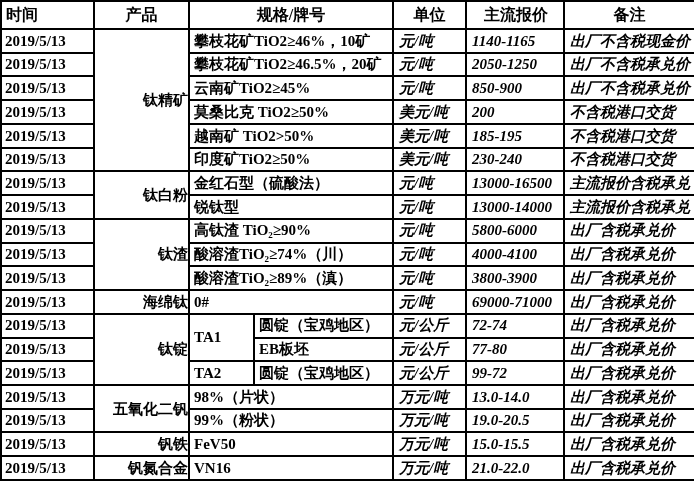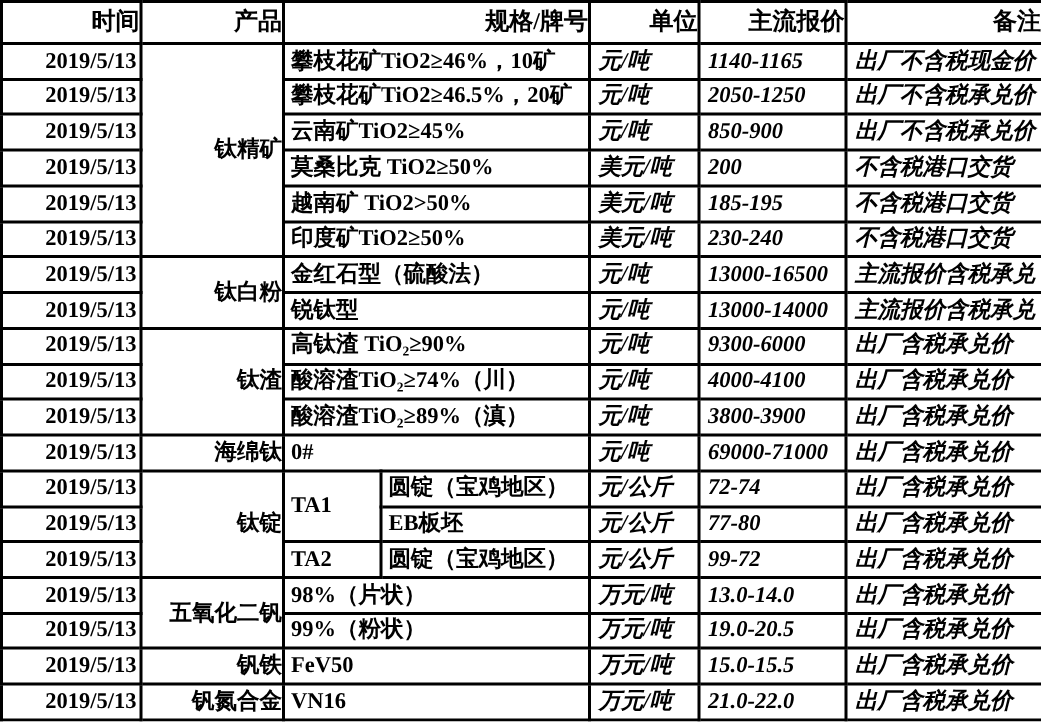--- a/index.html
+++ b/index.html
@@ -16,24 +16,24 @@
   }
   .price-table th,.price-table td{
     border:2px solid #000000;
     padding:0 2px 0 4px;
     overflow:hidden;
     white-space:nowrap;
     vertical-align:middle;
     line-height:1.1;
   }
   .price-table thead tr{height:28px;}
-  .price-table th{font-size:16px;text-align:right;padding:0;}
-  .price-table th.h-time{text-align:right;padding-left:4px;}
-  .price-table th.h-price{text-align:right;padding-left:2px;}
-  td.c-date{text-align:right;padding-left:3px;}
+  .price-table th{font-size:16px;text-align:center;padding:0;}
+  .price-table th.h-time{text-align:left;padding-left:4px;}
+  .price-table th.h-price{text-align:center;padding-left:2px;}
+  td.c-date{text-align:left;padding-left:3px;}
   td.c-product{text-align:right;padding:0;}
   td.c-spec,td.c-spec1,td.c-spec2{text-align:left;}
   td.c-unit,td.c-price,td.c-note{text-align:left;padding-left:5px;font-style:italic;}
 </style>
 </head>
 <body>
 
 <table class="price-table">
   <colgroup>
     <col style="width:93px">
@@ -111,21 +111,21 @@
       <td class="c-spec" colspan="2">锐钛型</td>
       <td class="c-unit">元/吨</td>
       <td class="c-price">13000-14000</td>
       <td class="c-note">主流报价含税承兑</td>
     </tr>
     <tr>
       <td class="c-date">2019/5/13</td>
       <td class="c-product" rowspan="3">钛渣</td>
       <td class="c-spec" colspan="2">高钛渣 TiO₂≥90%</td>
       <td class="c-unit">元/吨</td>
-      <td class="c-price">9300-6000</td>
+      <td class="c-price">5800-6000</td>
       <td class="c-note">出厂含税承兑价</td>
     </tr>
     <tr>
       <td class="c-date">2019/5/13</td>
       <td class="c-spec" colspan="2">酸溶渣TiO₂≥74%（川）</td>
       <td class="c-unit">元/吨</td>
       <td class="c-price">4000-4100</td>
       <td class="c-note">出厂含税承兑价</td>
     </tr>
     <tr>

